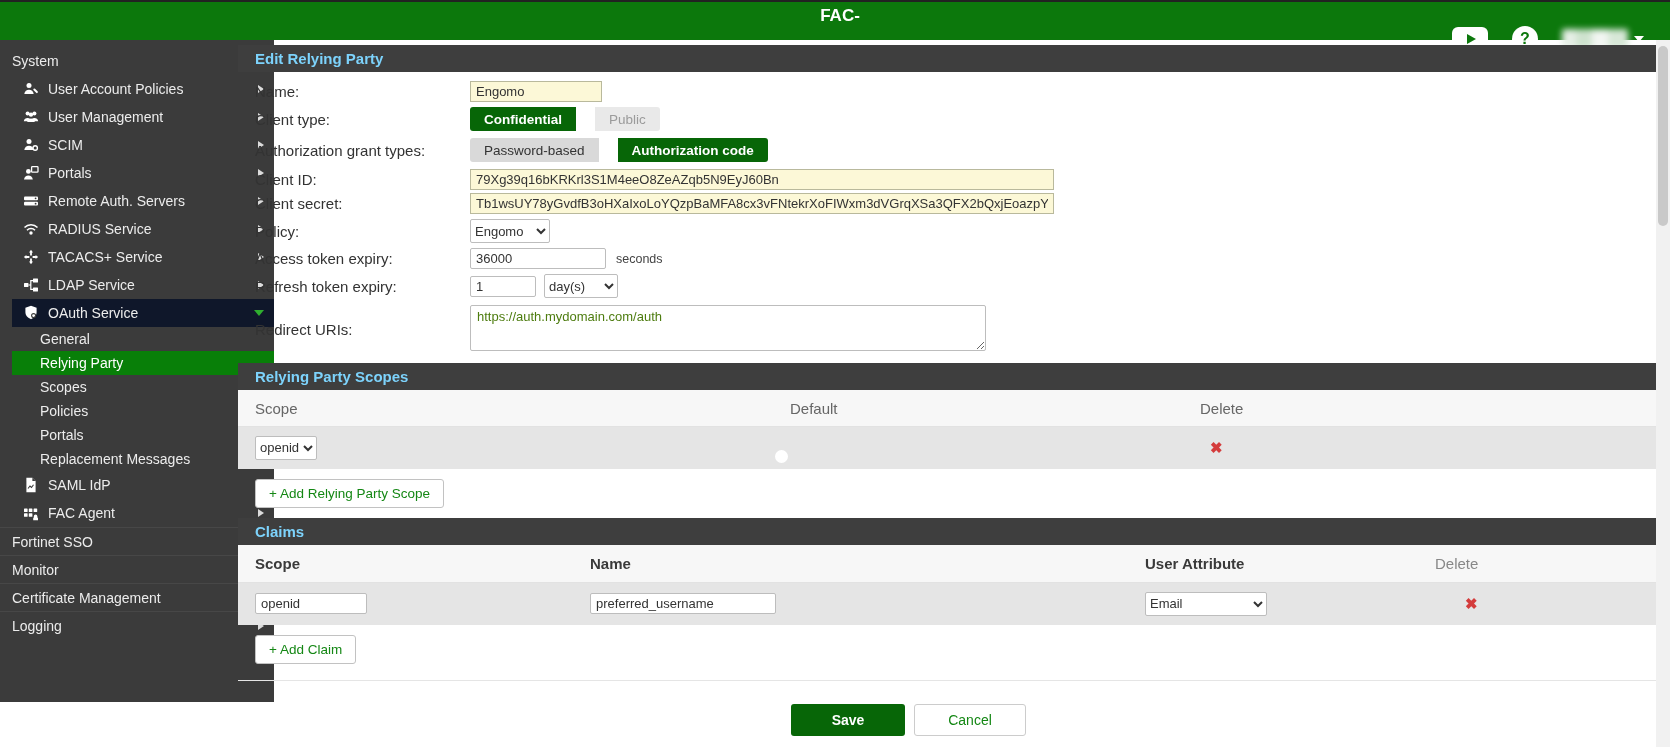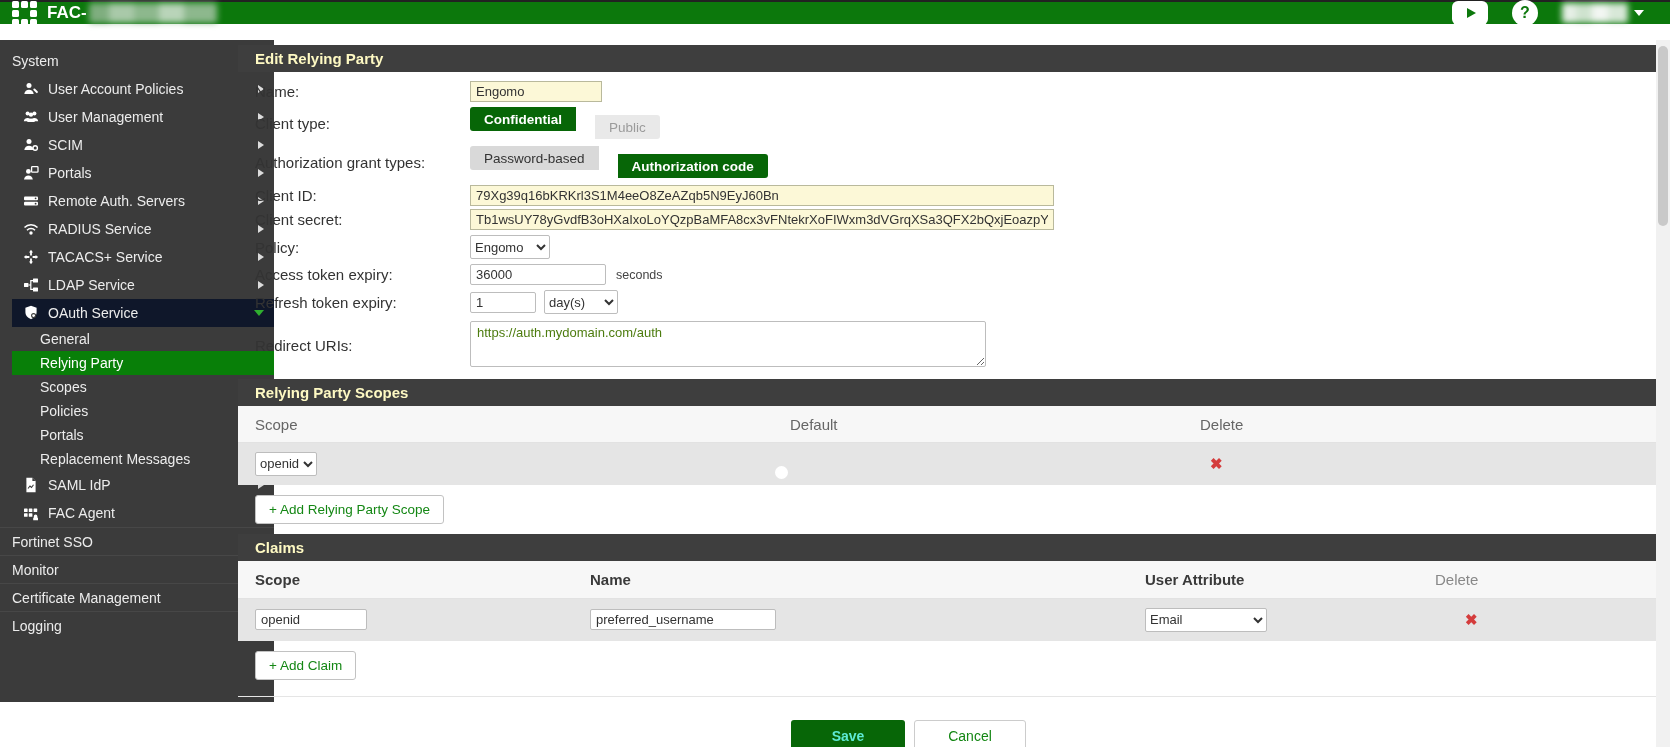--- a/index.html
+++ b/index.html
@@ -3,23 +3,23 @@
 <meta charset="utf-8">
 <style>
   * { box-sizing: border-box; }
   html,body { margin:0; padding:0; }
   body {
     width:1670px; height:747px; overflow:hidden; position:relative;
     font-family:"Liberation Sans", sans-serif; background:#fff; color:#333;
   }
   
   .topbar {
-    position:absolute; top:0; left:0; right:0; height:24px;
+    position:absolute; top:0; left:0; right:0; height:40px;
     background:#0c780c; border-top:2px solid #222;
-    display:flex; align-items:center;
+    display:flex; align-items:center;flex-direction:column;
   }
   .logo-grid { width:25px; height:25px; margin-left:12px; display:grid;
     grid-template-columns:repeat(3,1fr); grid-template-rows:repeat(3,1fr); gap:2px; }
   .logo-grid span { background:#fff; border-radius:1.5px; }
   .logo-grid span.empty { background:transparent; }
   .brand { color:#fff; font-weight:bold; font-size:17px; margin-left:10px; white-space:nowrap; }
   .redact { filter:blur(3px); border-radius:2px; }
   .brand-redact { width:128px; height:20px; margin-left:2px;
     background:linear-gradient(90deg,#7fae7f 0 20px,#a9c9a9 20px 45px,#8db88d 45px 70px,#b9d4b9 70px 95px,#8db88d 95px 128px); }
   .user-redact { width:66px; height:20px;
@@ -45,35 +45,35 @@
   .icon { width:18px; height:18px; margin-right:8px; flex:0 0 18px; display:flex; align-items:center; justify-content:center; }
   .icon svg { width:16px; height:16px; fill:#fff; }
   .oauth-active { background:#0f172a; margin-left:12px; padding-left:10px; }
   .sub2 { height:24px; margin-left:12px; padding-left:28px; }
   .sub2.selected { background:#087f08; color:#fff; }
 
   
   .content { position:absolute; top:40px; left:238px; width:1418px; }
   .scrolltrack { position:absolute; top:40px; right:0; width:14px; height:707px; background:#f1f1f1; }
   .scrollthumb { position:absolute; top:6px; left:2px; width:10px; height:180px; background:#c9c9c9; border-radius:5px; }
-  .page-header, .section-bar { height:27px; background:#3e3e3e; color:#fef9c3; font-size:15px; font-weight:bold;
+  .page-header, .section-bar { height:27px; background:#3e3e3e; color:#7dd3fc; font-size:15px; font-weight:bold;
     display:flex; align-items:center; padding-left:17px; }
   .page-header { margin-top:5px; }
   .form { padding:9px 0 0 17px; }
   .frow { display:flex; align-items:center; }
   .flabel { width:215px; font-size:15px; color:#333; flex:0 0 215px; }
   input, select, textarea, button { font-family:"Liberation Sans", sans-serif; }
   .yellow { background:#fcf8d7; border:1px solid #b9b99c; height:21px; font-size:13px; padding:0 5px; color:#333; }
   .name-input { width:132px; }
   .wide-input { width:584px; }
   .white-input { background:#fff; border:1px solid #bdbdbd; height:21px; font-size:13px; padding:0 5px; color:#333; border-radius:2px; }
   .seg { display:flex;gap:19px; }
   .seg button { border:none; height:24px; padding:0 14px; font-size:13.5px; cursor:pointer; }
   .seg button:first-child { border-radius:3px 0 0 3px; }
-  .seg button:last-child { border-radius:0 3px 3px 0;margin-top:8px; }
+  .seg button:last-child { border-radius:0 3px 3px 0; }
   .seg .on { background:#076607; color:#fff; font-weight:bold; }
   .seg .off-light { background:#e9e9e9; color:#9b9b9b; }
   .seg .off-dark { background:#d9d9d9; color:#333; }
   .sel { height:24px; font-size:13px; border:1px solid #bdbdbd; background:#fff; border-radius:2px; color:#333; }
   .suffix { margin-left:10px; font-size:12.5px; color:#444; }
   .txt { width:516px; height:46px; border:1px solid #bdbdbd; font-size:13px; padding:3px 6px; resize:both; color:#4d7c0f; border-radius:2px; }
   .mb4 { margin-bottom:5px; } .mb2 { margin-bottom:3px; } .mb6 { margin-bottom:7px; }
 
   .thead { background:#f7f7f7; border-bottom:1px solid #e2e2e2; display:grid; align-items:center; height:37px;
     font-size:15px; padding:0 17px; }
@@ -81,21 +81,21 @@
   .scopes-grid { grid-template-columns:535px 410px 1fr; }
   .claims-grid { grid-template-columns:335px 555px 290px 1fr; }
   .th { color:#666; } .th-dark { color:#3a3a3a; font-weight:bold; } .th-dim { color:#888; }
   .toggle { width:31px; height:17px; background:#2fae2f; border-radius:9px; position:relative; cursor:pointer; }
   .toggle::after { content:""; position:absolute; right:2px; top:2px; width:13px; height:13px; background:#fff; border-radius:50%; }
   .delx { color:#d43c3c; font-weight:bold; font-size:15px; cursor:pointer; width:20px; }
   .add-btn { margin:10px 0 10px 17px; background:#fff; border:1px solid #c2c2c2; border-radius:3px;
     color:#148714; font-size:13.5px; padding:6px 13px; cursor:pointer; }
   .sep { border-top:1px solid #e5e5e5; margin-top:6px; }
   .actions { display:flex; gap:9px; margin:23px 0 0 553px; }
-  .save-btn { width:114px; height:32px; background:#076607; color:#5eead4; font-weight:bold; border:none; border-radius:3px; font-size:14px; cursor:pointer; }
+  .save-btn { width:114px; height:32px; background:#076607; color:#ffffff; font-weight:bold; border:none; border-radius:3px; font-size:14px; cursor:pointer; }
   .cancel-btn { width:112px; height:32px; background:#fff; color:#148714; border:1px solid #ccc; border-radius:3px; font-size:14px; cursor:pointer; }
 </style>
 </head>
 <body>
 
 <div class="topbar">
   <div class="logo-grid">
     <span></span>
       <span></span>
       <span></span>

